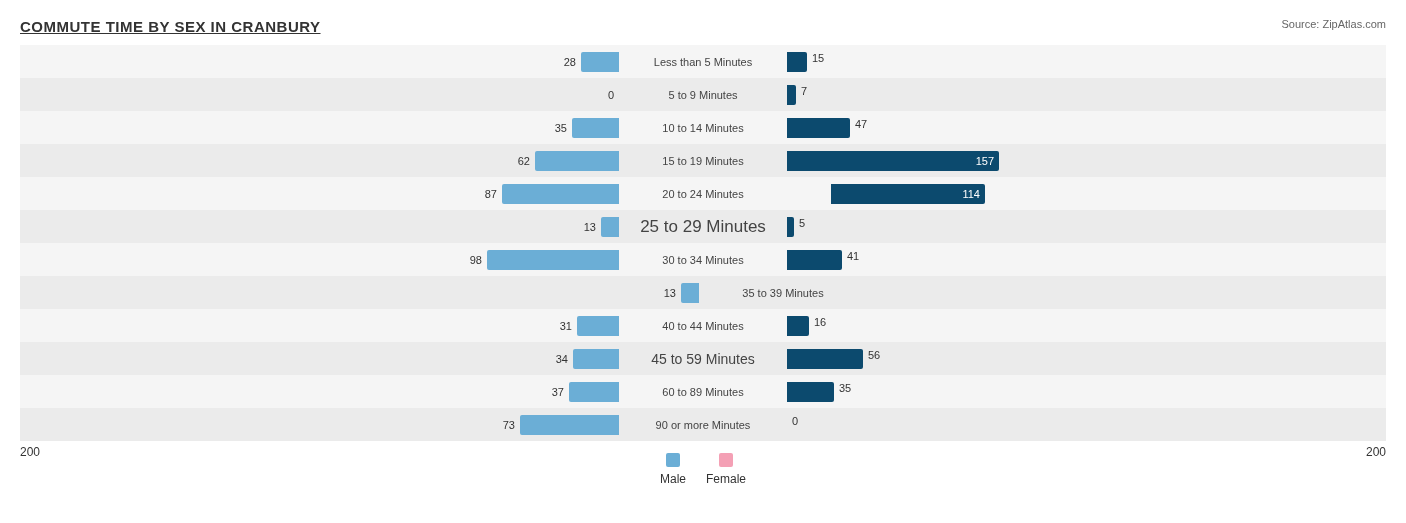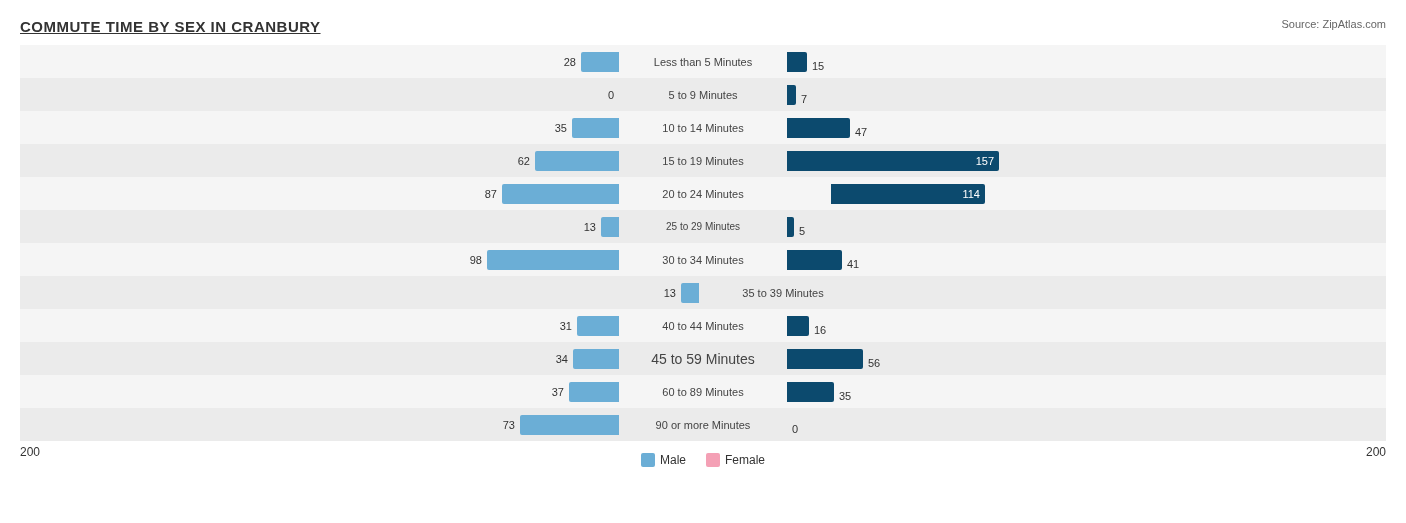--- a/index.html
+++ b/index.html
@@ -36,21 +36,21 @@
       width: 50%;
       display: flex;
       align-items: center;
       justify-content: flex-end;
       padding-right: 4px;
       position: relative;
     }
     .right-section {
       width: 50%;
       display: flex;
-      align-items: flex-end;
+      align-items: flex-start;
       justify-content: flex-start;
       padding-left: 4px;
       position: relative;
     }
     .bar-left {
       height: 20px;
       background: #6baed6;
       border-radius: 2px 0 0 2px;
       display: flex;
       align-items: center;
@@ -88,20 +88,21 @@
       align-items: center;
       margin-top: 8px;
       gap: 20px;
     }
     .legend-item {
       display: flex;
       align-items: center;
       gap: 5px;
       font-size: 12px;
       color: #333;
+      flex-direction: column;
     }
     .legend-box {
       width: 14px;
       height: 14px;
       border-radius: 2px;
     }
     .axis-labels {
       display: flex;
       justify-content: space-between;
       font-size: 12px;
@@ -204,21 +205,21 @@
       </div>
 
     </div>
   </div>
       <div class="row-wrapper">
     <div class="left-section">
       <span class="val-left">13</span>
       <div class="bar-left" style="width:18px;"></div>
     </div>
     <div style="position:relative; display:flex; align-items:center; justify-content:center; width:160px; flex-shrink:0;">
-      <span style="font-size:10px;color:#444;white-space:nowrap;text-align:center;">25 to 29 Minutes</span>
+      <span style="font-size:17px;color:#444;white-space:nowrap;text-align:center;">25 to 29 Minutes</span>
     </div>
     <div class="right-section">
       <div class="bar-right" style="width:7px;">
         
       </div>
       <span class="val-right">5</span>
     </div>
   </div>
       <div class="row-wrapper">
     <div class="left-section">

